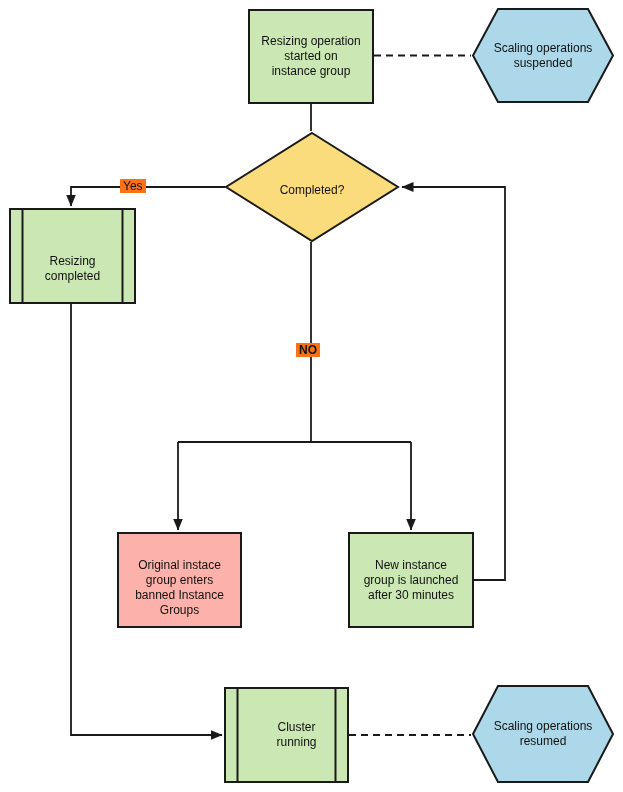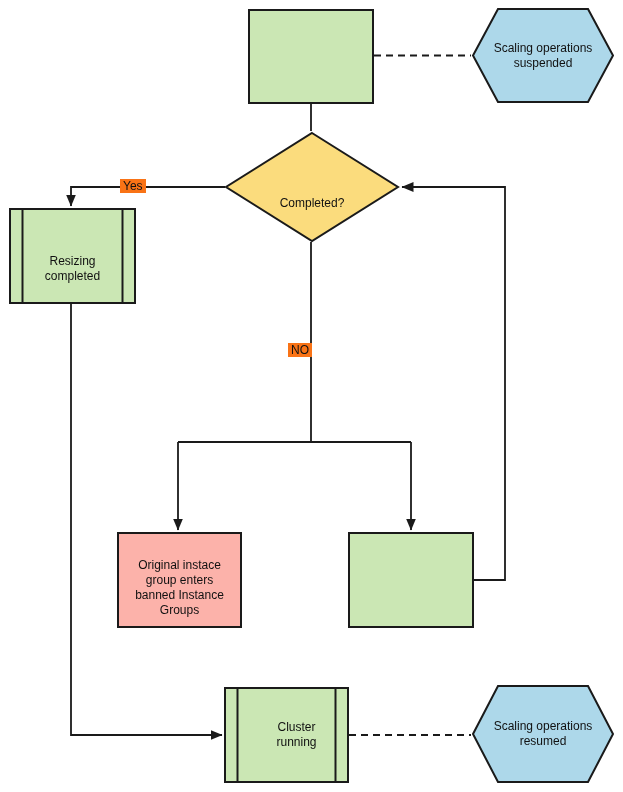--- a/index.html
+++ b/index.html
@@ -69,38 +69,44 @@
       <rect x="349" y="533" width="124" height="94" fill="#cbe7b4"></rect>
 
       <rect x="225" y="688" width="123" height="94" fill="#cbe7b4"></rect>
       <line x1="237.5" y1="688" x2="237.5" y2="782"></line>
       <line x1="335.5" y1="688" x2="335.5" y2="782"></line>
 
       <polygon points="473,734 498,686 588,686 613,734 588,782 498,782" fill="#add8ea"></polygon>
     </g>
   </svg>
 
+  <div class="node-label" style="left:251px;top:10px;width:120px;height:93px;">Resizing operation
+started on
+instance group</div>
 
   <div class="node-label" style="left:473px;top:9px;width:140px;height:93px;">Scaling operations
 suspended</div>
 
-  <div class="node-label" style="left:226px;top:149px;width:172px;height:108px;">Completed?</div>
+  <div class="node-label" style="left:226px;top:136px;width:172px;height:108px;">Completed?</div>
 
   <div class="node-label" style="left:24px;top:209px;width:97px;height:120px;">Resizing
 completed</div>
 
   <div class="node-label" style="left:120px;top:533px;width:119px;height:110px;">Original instace
 group enters
 banned Instance
 Groups</div>
 
+  <div class="node-label" style="left:351px;top:533px;width:120px;height:94px;">New instance
+group is launched
+after 30 minutes</div>
 
   <div class="node-label" style="left:255px;top:688px;width:83px;height:94px;">Cluster
 running</div>
 
   <div class="node-label" style="left:473px;top:686px;width:140px;height:96px;">Scaling operations
 resumed</div>
 
   <div class="edge-label" style="left:120px;top:179px;">Yes</div>
 
-  <div class="edge-label" style="left:288px;top:343px;">NO</div>
+  <div class="edge-label" style="left:296px;top:343px;font-weight:bold;">NO</div>
 
 </div>
 
 </body></html>

